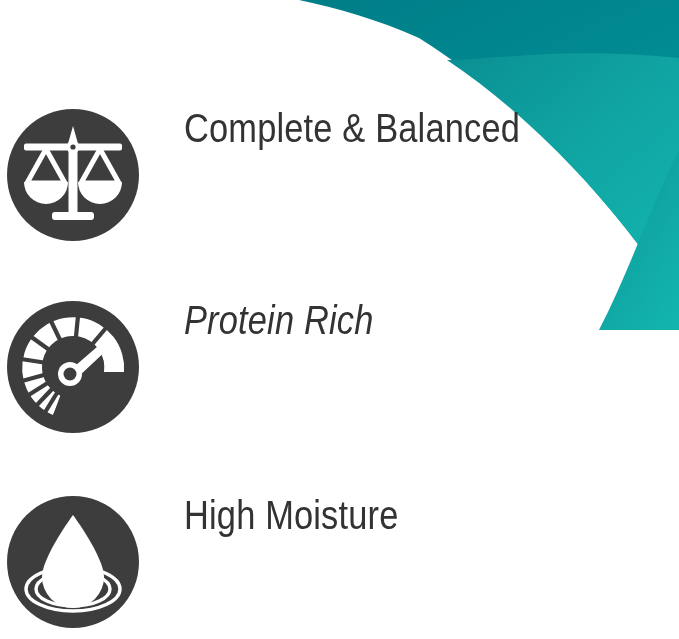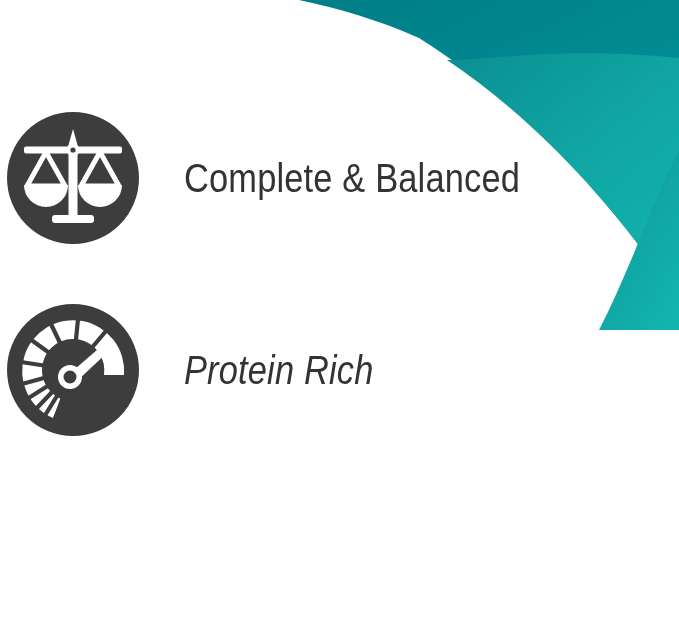--- a/index.html
+++ b/index.html
@@ -26,21 +26,21 @@
     width: 380px;
     height: 330px;
     pointer-events: none;
   }
 
   
   .feature-row {
     position: absolute;
     left: 0;
     display: flex;
-    align-items: center;
+    align-items: flex-start;
     width: 560px;
     height: 140px;
   }
   #row-0 { top: 108px; }
   #row-1 { top: 300px; font-style: italic; }
   #row-2 { top: 495px; }
 
   .icon-badge {
     position: relative;
     flex: 0 0 auto;
@@ -150,14 +150,32 @@
         <path fill="#3d3d3d" d="M 67,67 m -31,0 a 31,31 0 1 1 62,0 a 31,31 0 1 1 -62,0 Z"></path>
 
         <path fill="#ffffff" d="M 62,72 L 99,40 L 104,47 L 71,78 Z"></path>
         <circle cx="64" cy="74" r="12" fill="#ffffff"></circle>
         <circle cx="64" cy="74" r="6.5" fill="#3d3d3d"></circle>
       </svg>
     </div>
     <div class="feature-label">Protein Rich</div>
   </div>
 
+  <div class="feature-row" id="row-2">
+    <div class="icon-badge">
+      <svg viewBox="0 0 134 134" aria-hidden="true">
+        <circle cx="67" cy="67" r="66" fill="#3d3d3d"></circle>
+
+        <g fill="none" stroke="#ffffff" stroke-width="3.4">
+          <ellipse cx="67" cy="94" rx="47" ry="22"></ellipse>
+          <ellipse cx="67" cy="94" rx="37" ry="17"></ellipse>
+        </g>
+
+        <path fill="#ffffff" d="M 67,20
+                 C 67,20 36,62 36,82
+                 A 31,31 0 0 0 98,82
+                 C 98,62 67,20 67,20 Z"></path>
+      </svg>
+    </div>
+    <div class="feature-label">High Moisture</div>
+  </div>
 
 </div>
 
 </body></html>

